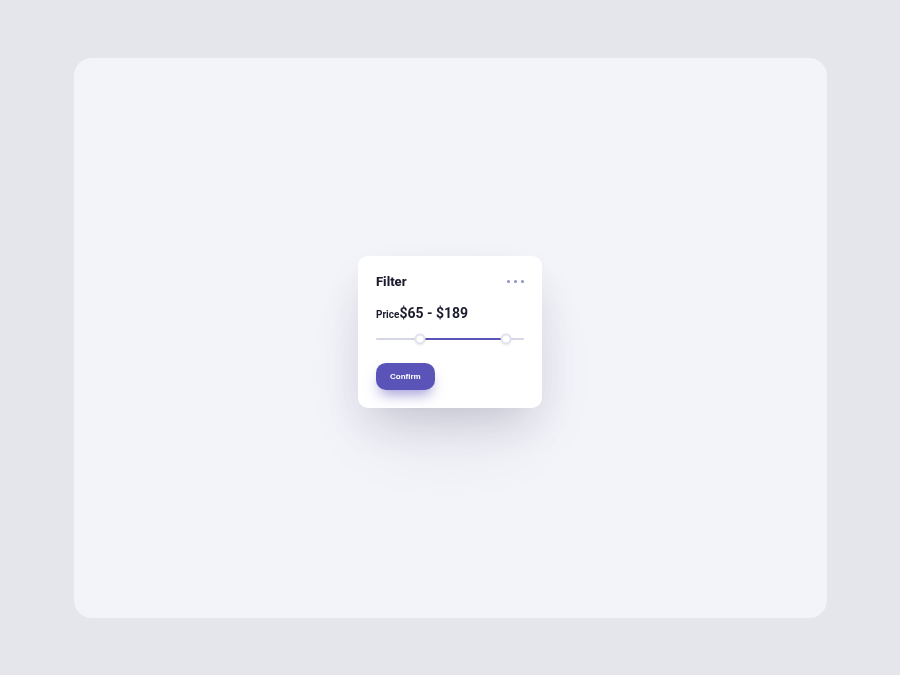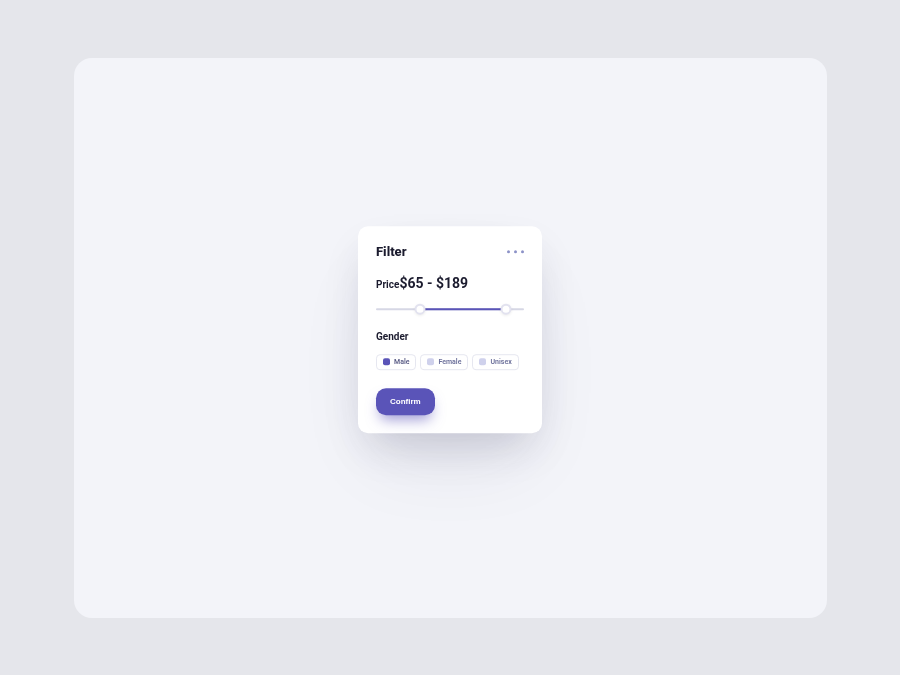--- a/index.html
+++ b/index.html
@@ -186,37 +186,18 @@
         <div class="price-value">$65 - $189</div>
       </div>
       <div class="slider">
         <div class="slider-track"></div>
         <div class="slider-fill"></div>
         <div class="slider-handle min"></div>
         <div class="slider-handle max"></div>
       </div>
     </div>
 
-    <div class="section">
-      <div class="section-head">
-        <div class="section-label">Gender</div>
-      </div>
-      <div class="chips">
-        <div class="chip selected-gender">
-          <span class="box solid"></span>
-          <span class="label">Male</span>
-        </div>
-        <div class="chip">
-          <span class="box outline"></span>
-          <span class="label">Female</span>
-        </div>
-        <div class="chip">
-          <span class="box outline"></span>
-          <span class="label">Unisex</span>
-        </div>
-      </div>
-    </div>
 
 
     <button class="confirm-btn">Confirm</button>
 
   </div>
 </div>
 
 </body></html>

